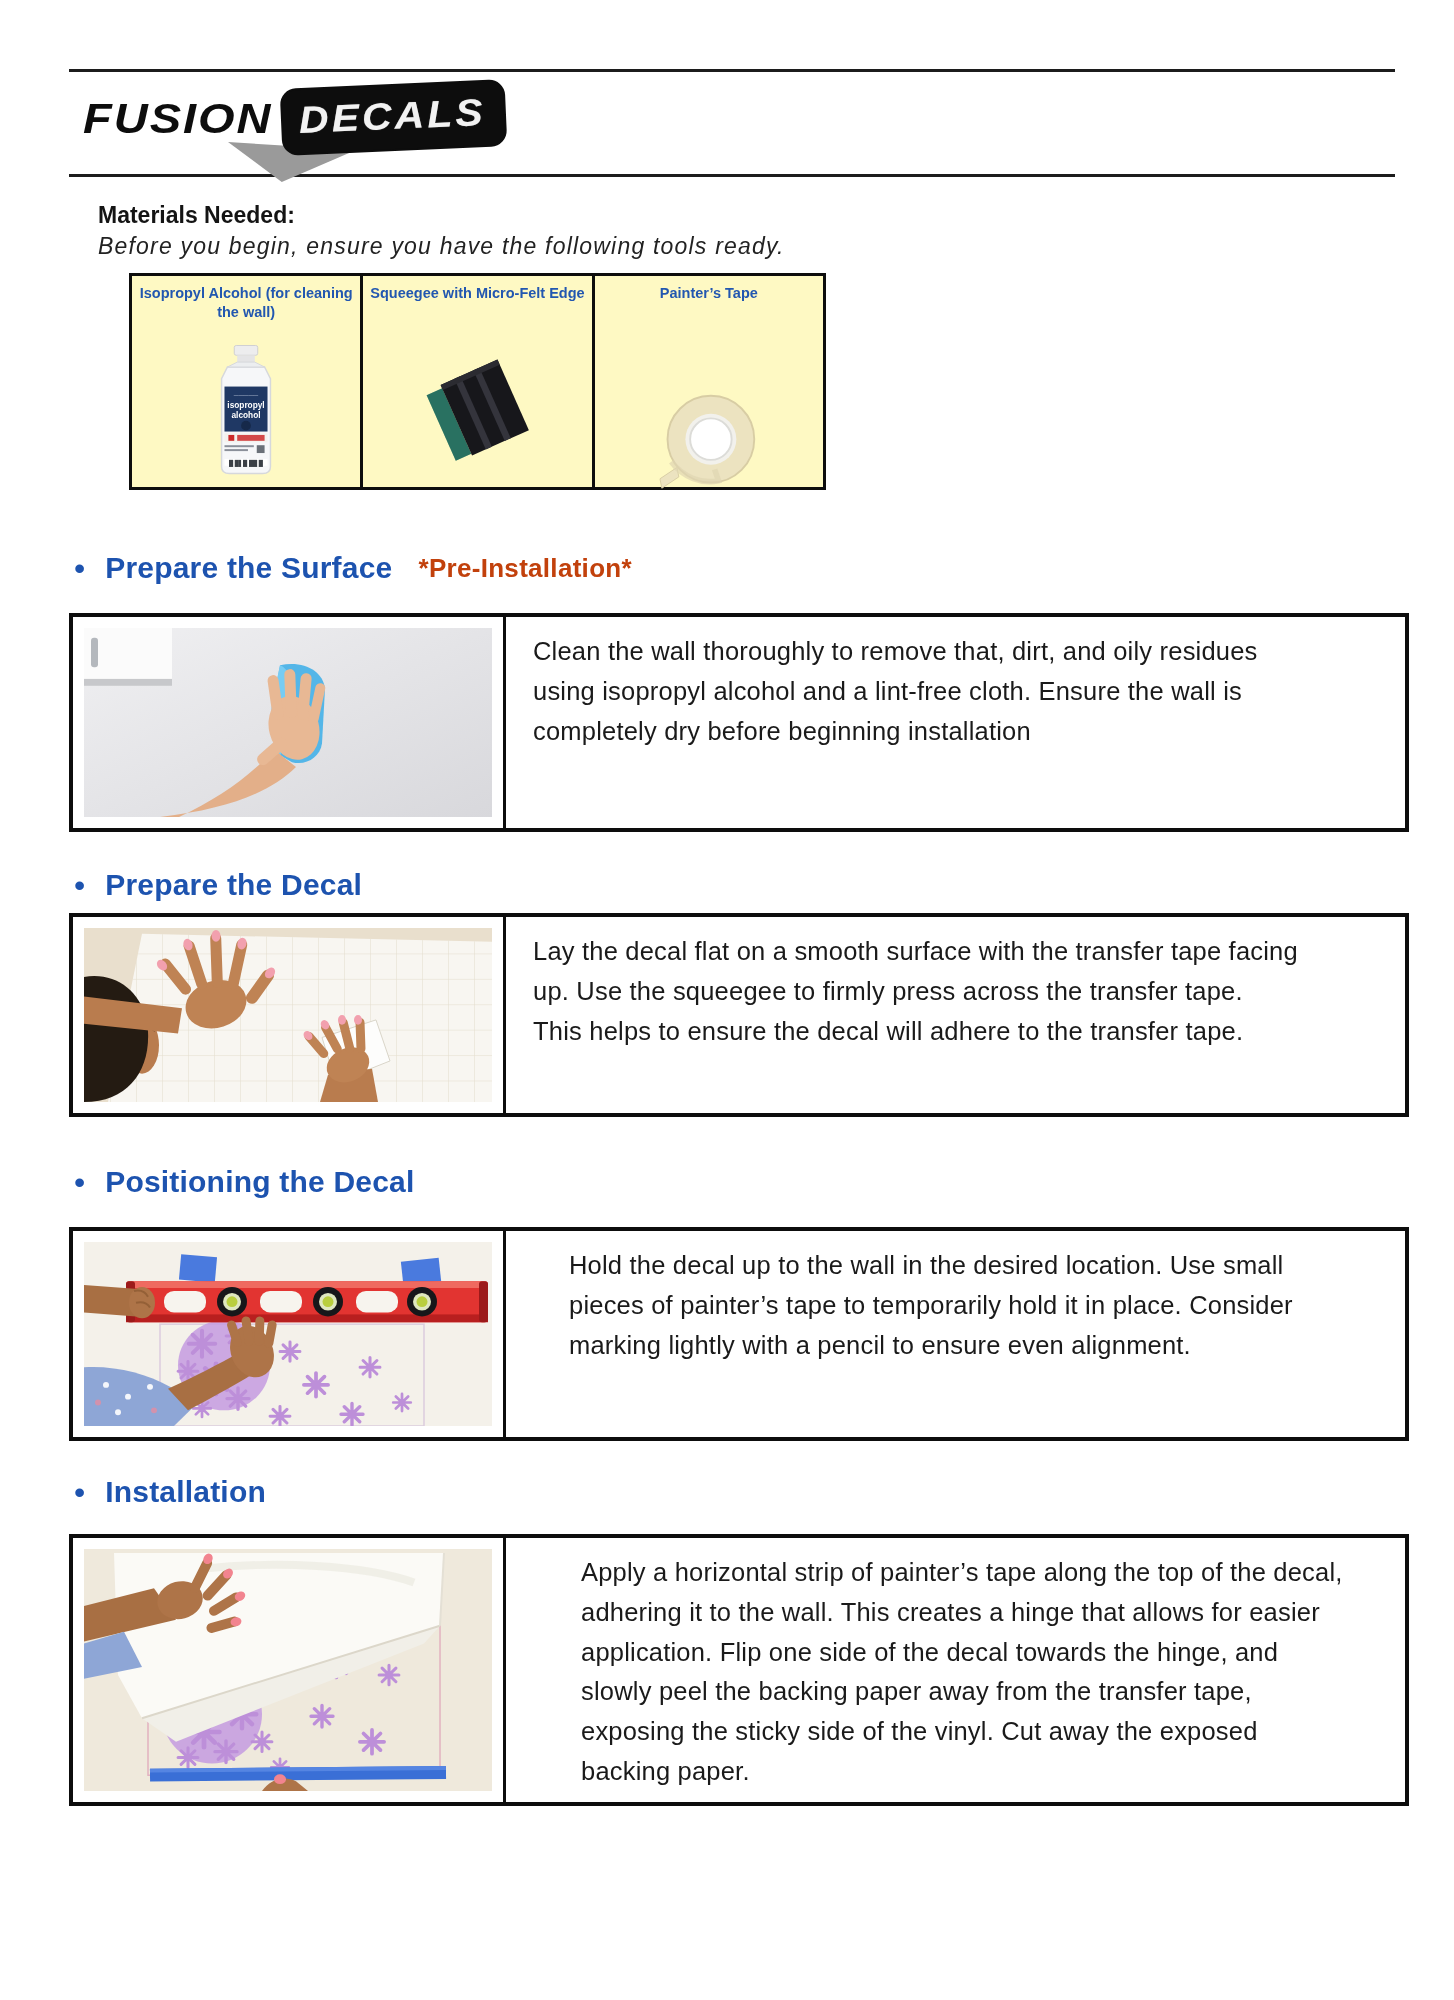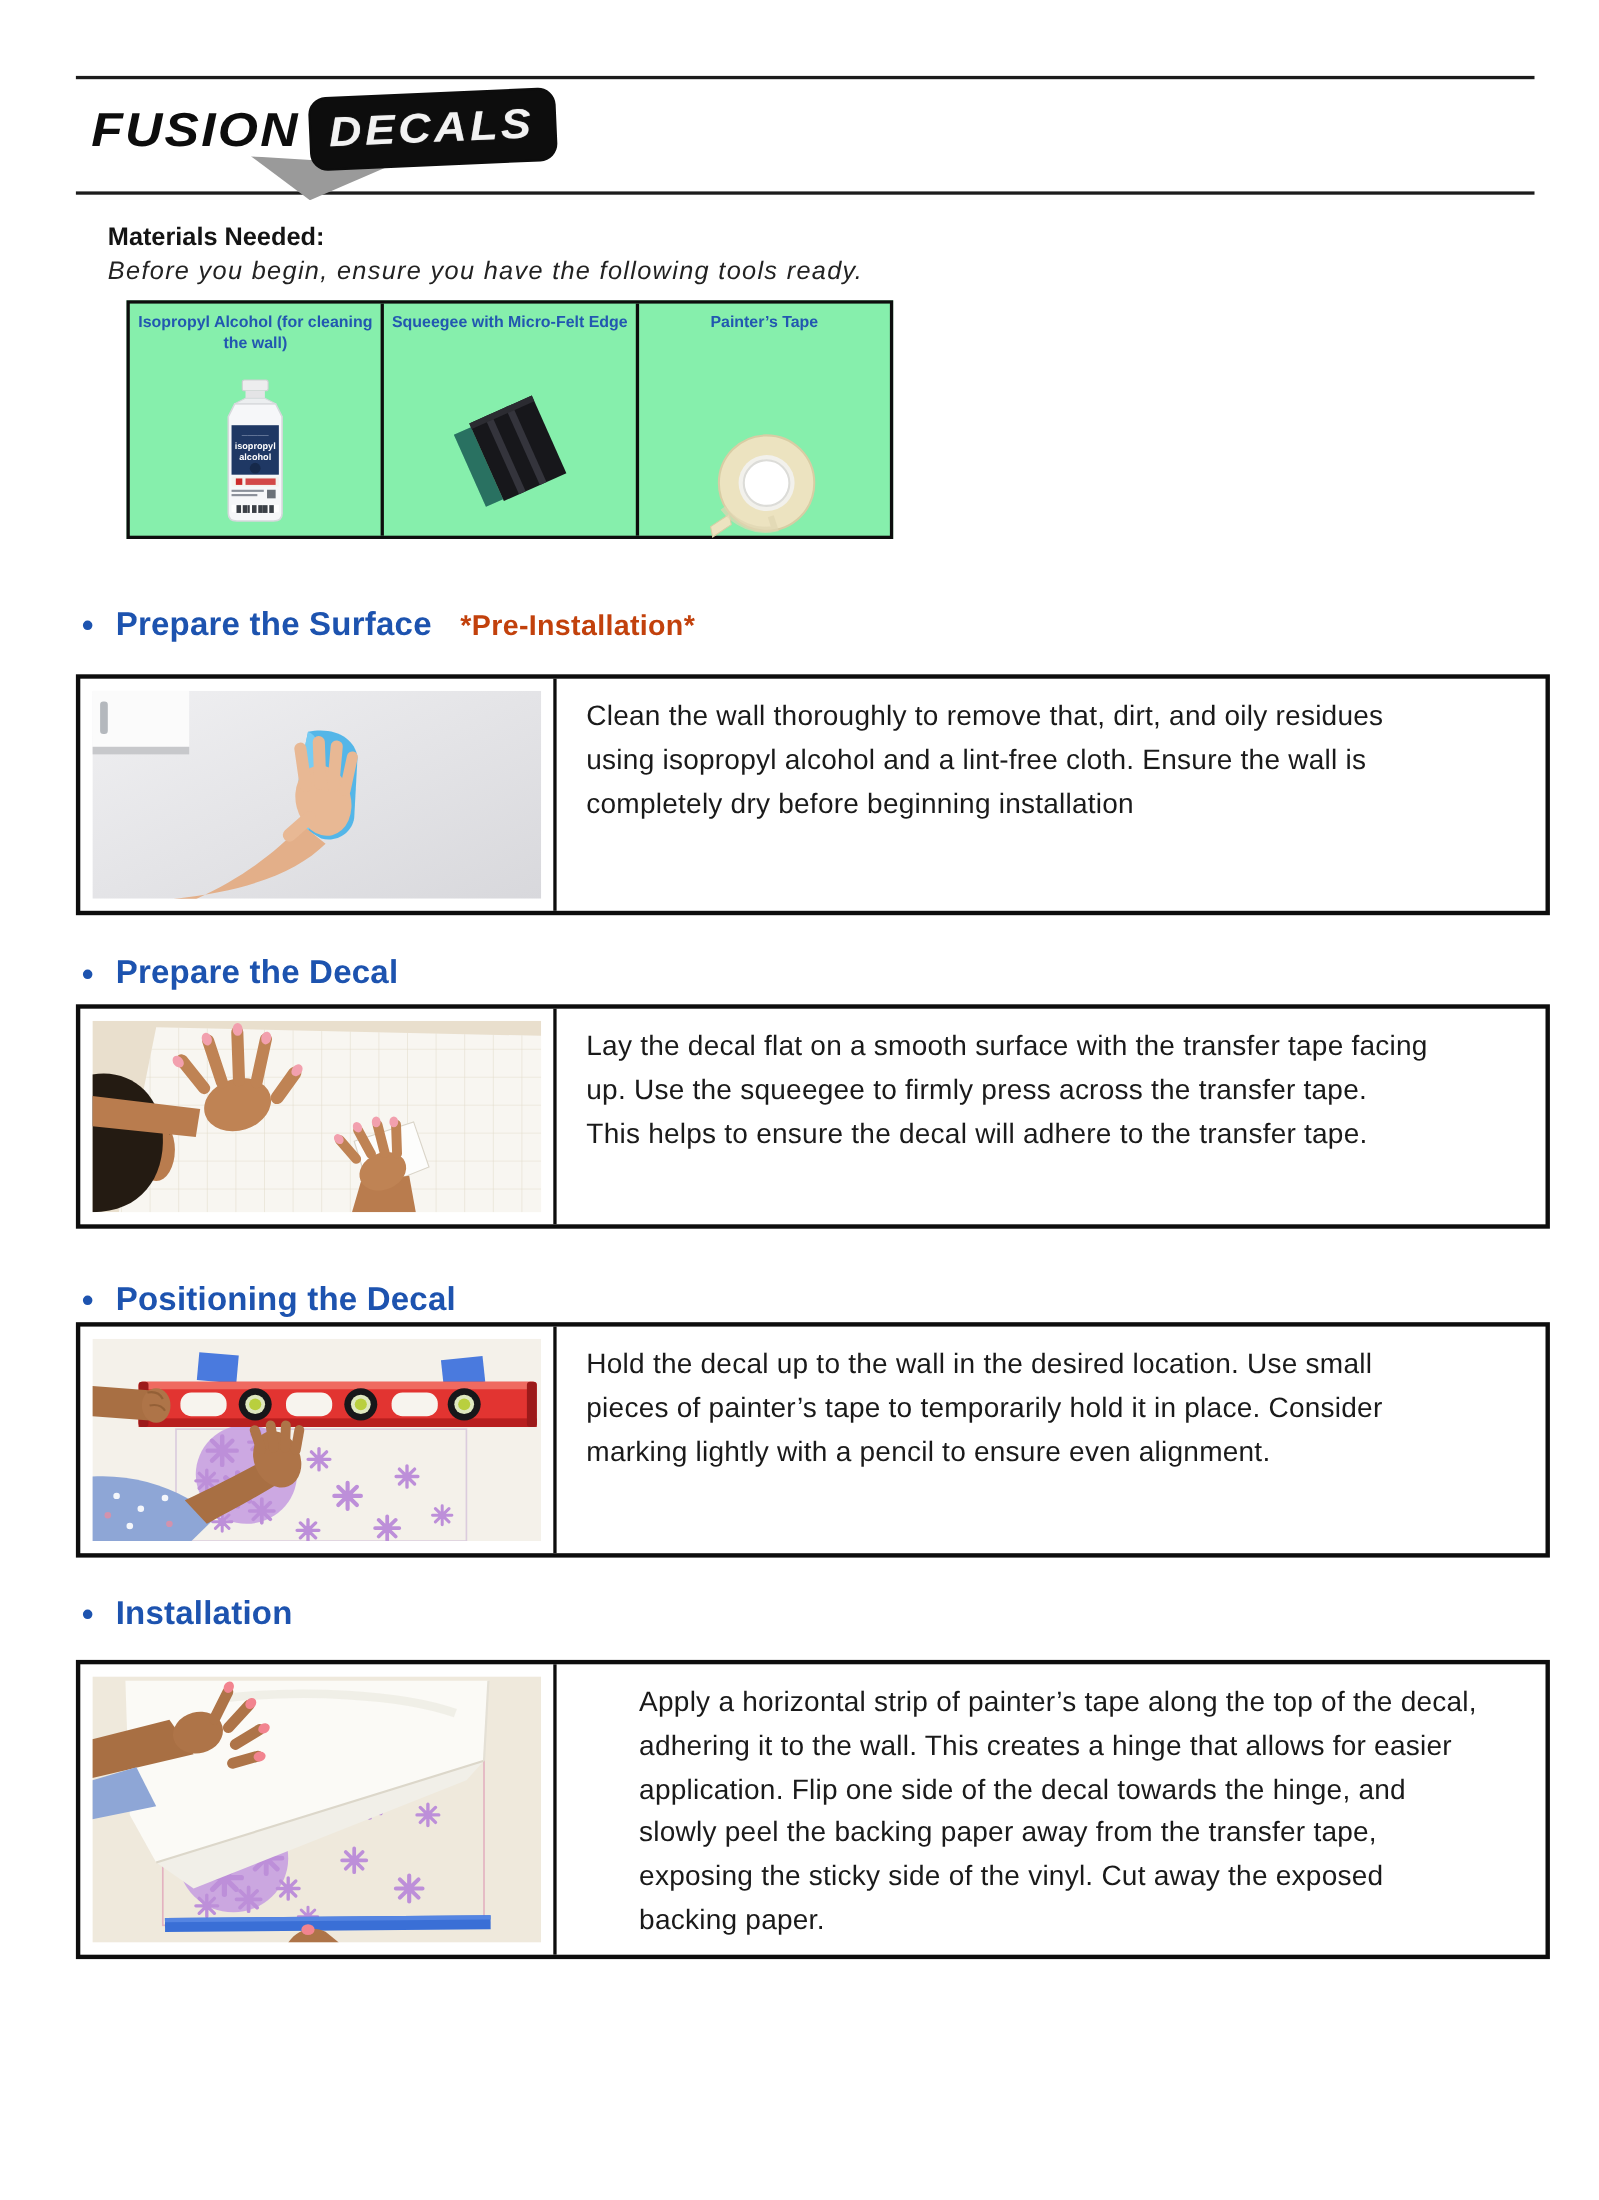--- a/index.html
+++ b/index.html
@@ -39,42 +39,42 @@
   .title-bar { width:10px; height:56px; background:#141414; margin-right:9px; flex:none; }
   .doc-title {
     color:#1b52b1; font-weight:bold; font-size:48px; letter-spacing:0.5px;
     white-space:nowrap; transform:scaleY(1.05);
   }
 
   
   .mat-heading { margin:25px 0 0 29px; font-size:23px; font-weight:bold; color:#141414; }
   .mat-intro   { margin:4px 0 0 29px; font-size:23px; font-style:italic; letter-spacing:1.2px; color:#222; }
   .mat-table {
-    margin:13px 0 0 46px; width:697px; height:217px;
-    border:3px solid #0d0d0d; display:flex; background:#86efac;
+    margin:13px 0 0 60px; width:697px; height:217px;
+    border:3px solid #0d0d0d; display:flex; background:#fef9c3;
   }
   .mat-cell { flex:1 1 0; border-right:3px solid #0d0d0d; display:flex; flex-direction:column; align-items:center; padding:8px 5px 6px; }
   .mat-cell:last-child { border-right:none;gap:45px; }
   .mat-label {
     color:#2257b0; font-weight:bold; font-size:14.5px; line-height:1.3;
     text-align:center; min-height:57px; display:flex; align-items:flex-start; justify-content:center;
   }
   .mat-img { flex:1; width:100%; display:flex; align-items:center; justify-content:center; }
 
   
   .sec-h { display:flex; align-items:center; margin-left:5px; height:38px; }
   .sec-h .bullet { color:#1d53af; font-size:32px; line-height:1; margin-right:20px; }
   .sec-title { color:#1d53af; font-weight:bold; font-size:30px; letter-spacing:0.2px; }
   .sec-note  { color:#c2410c; font-weight:bold; font-size:26px; margin-left:26px; letter-spacing:0.3px; }
   .sh-1 { margin-top:59px; } .sh-2 { margin-top:34px; } .sh-3 { margin-top:46px; } .sh-4 { margin-top:32px; }
 
   .step-row { width:1340px; border:4px solid #0d0d0d; display:flex; background:#fff; }
   .r-1 { margin-top:26px; height:219px; }
   .r-2 { margin-top:9px;  height:204px; }
-  .r-3 { margin-top:1px;  height:214px; }
+  .r-3 { margin-top:26px;  height:214px;gap:36px; }
   .r-4 { margin-top:23px; height:272px;gap:48px; }
   .step-img {
     width:433px; flex:none; border-right:3px solid #0d0d0d;
     padding:11px 11px; display:flex; align-items:center; justify-content:center;
   }
   .step-img svg { width:100%; height:100%; display:block; }
   .step-text { flex:1; padding:15px 28px 10px 27px; }
   .step-text p { font-size:25.5px; line-height:1.56; letter-spacing:0.2px; color:#1a1a1a; max-width:765px; }
 </style>
 </head>

